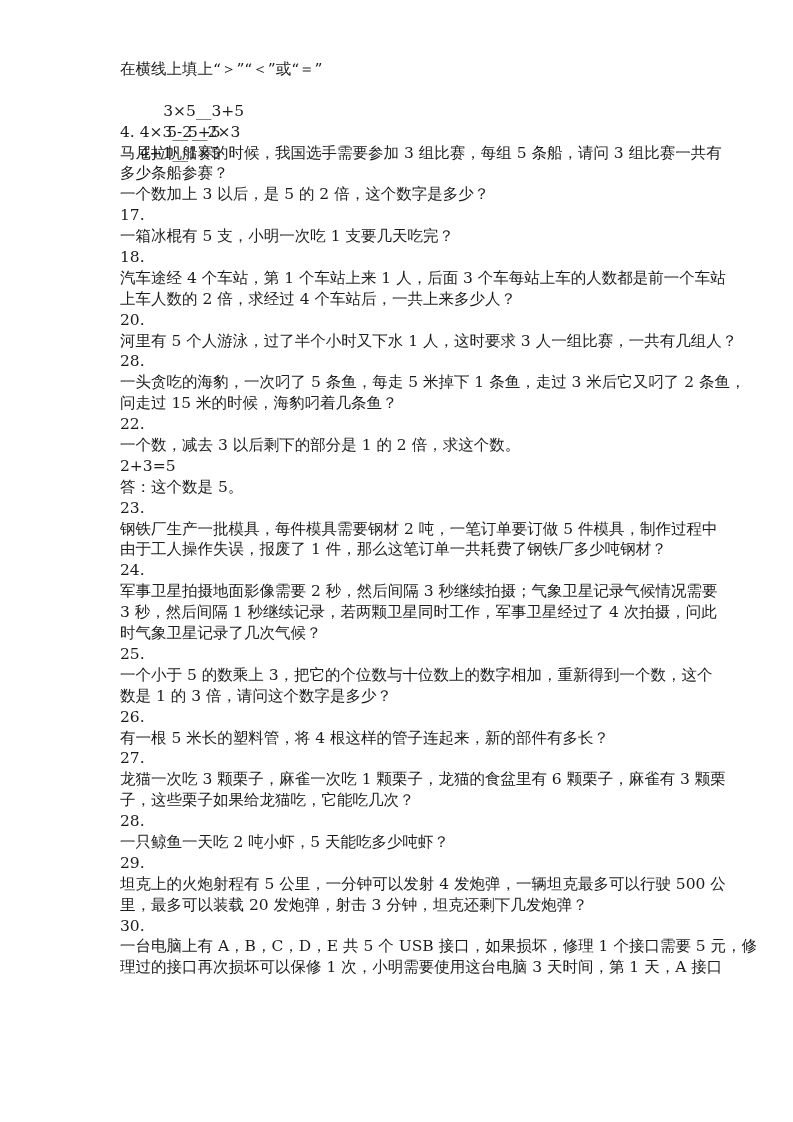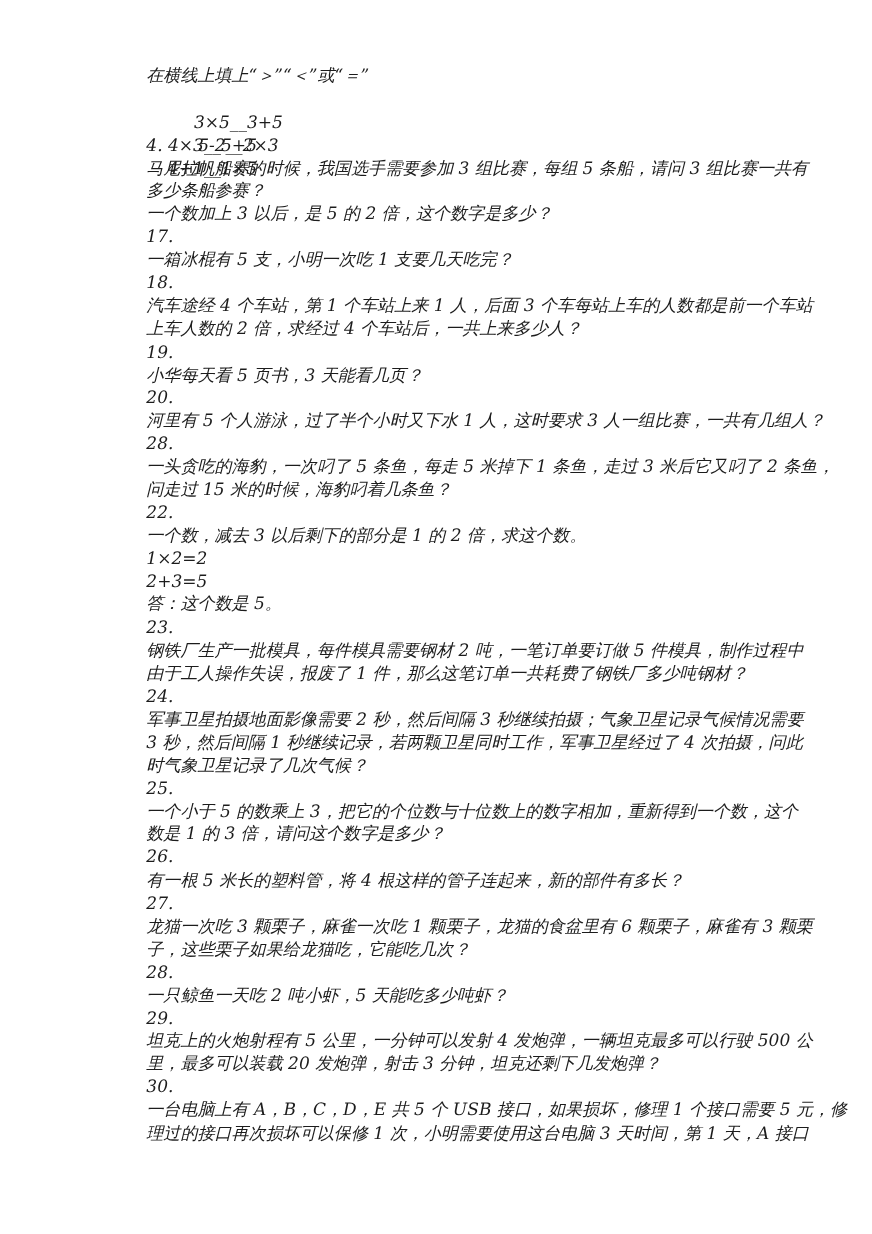--- a/index.html
+++ b/index.html
@@ -14,27 +14,26 @@
   }
   .page {
     position: relative;
     width: 793px;
     height: 1122px;
     background: #ffffff;
     overflow: hidden;
   }
   .doc {
     position: absolute;
-    left: 133px;
+    left: 120px;
     top: 59px;
     width: 548px;
     color: #1c1c1c;
     font-size: 15.5px;
     line-height: 20.9px;
-    font-style: italic;
   }
   .line {
     height: 20.9px;
     white-space: pre;
     overflow: visible;
   }
   .expr-left {
     display: inline-block;
     width: 128px;
     text-align: center;
@@ -72,36 +71,31 @@
         <div class="problem">
           <div class="line">17.</div>
           <div class="line">一箱冰棍有 5 支，小明一次吃 1 支要几天吃完？</div>
         </div>
         <div class="problem">
           <div class="line">18.</div>
           <div class="line">汽车途经 4 个车站，第 1 个车站上来 1 人，后面 3 个车每站上车的人数都是前一个车站</div>
           <div class="line">上车人数的 2 倍，求经过 4 个车站后，一共上来多少人？</div>
         </div>
         <div class="problem">
-          <div class="line">19.</div>
-          <div class="line">小华每天看 5 页书，3 天能看几页？</div>
-        </div>
-        <div class="problem">
           <div class="line">20.</div>
           <div class="line">河里有 5 个人游泳，过了半个小时又下水 1 人，这时要求 3 人一组比赛，一共有几组人？</div>
         </div>
         <div class="problem">
           <div class="line">28.</div>
           <div class="line">一头贪吃的海豹，一次叼了 5 条鱼，每走 5 米掉下 1 条鱼，走过 3 米后它又叼了 2 条鱼，</div>
           <div class="line">问走过 15 米的时候，海豹叼着几条鱼？</div>
         </div>
         <div class="problem">
           <div class="line">22.</div>
           <div class="line">一个数，减去 3 以后剩下的部分是 1 的 2 倍，求这个数。</div>
-          <div class="line">1×2=2</div>
           <div class="line">2+3=5</div>
           <div class="line">答：这个数是 5。</div>
         </div>
         <div class="problem">
           <div class="line">23.</div>
           <div class="line">钢铁厂生产一批模具，每件模具需要钢材 2 吨，一笔订单要订做 5 件模具，制作过程中</div>
           <div class="line">由于工人操作失误，报废了 1 件，那么这笔订单一共耗费了钢铁厂多少吨钢材？</div>
         </div>
         <div class="problem">
           <div class="line">24.</div>

